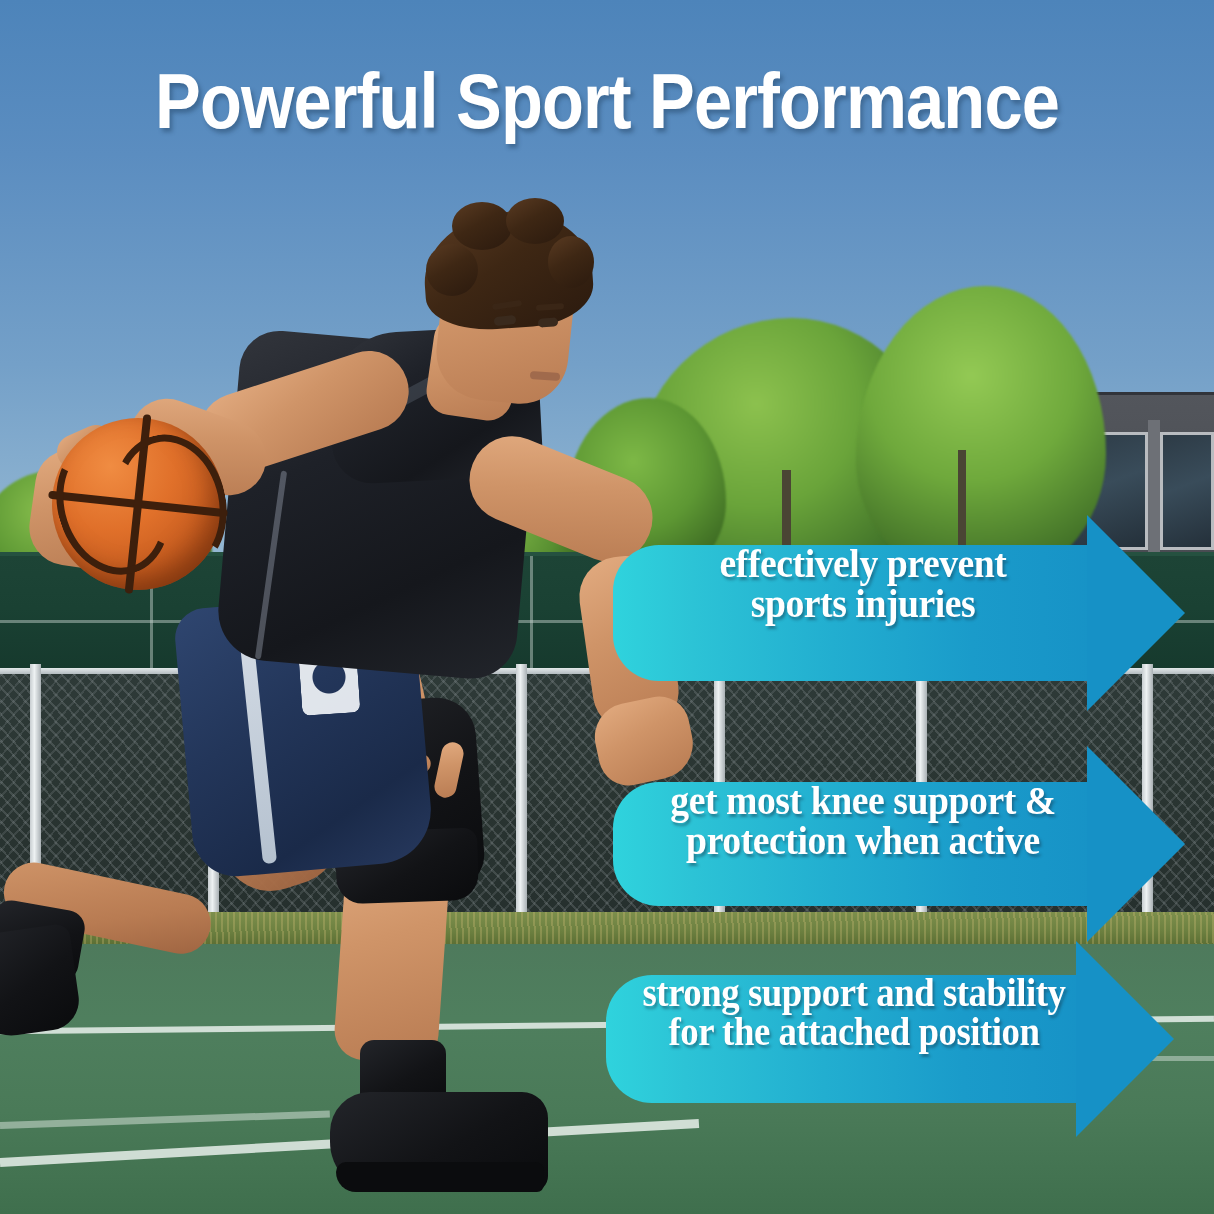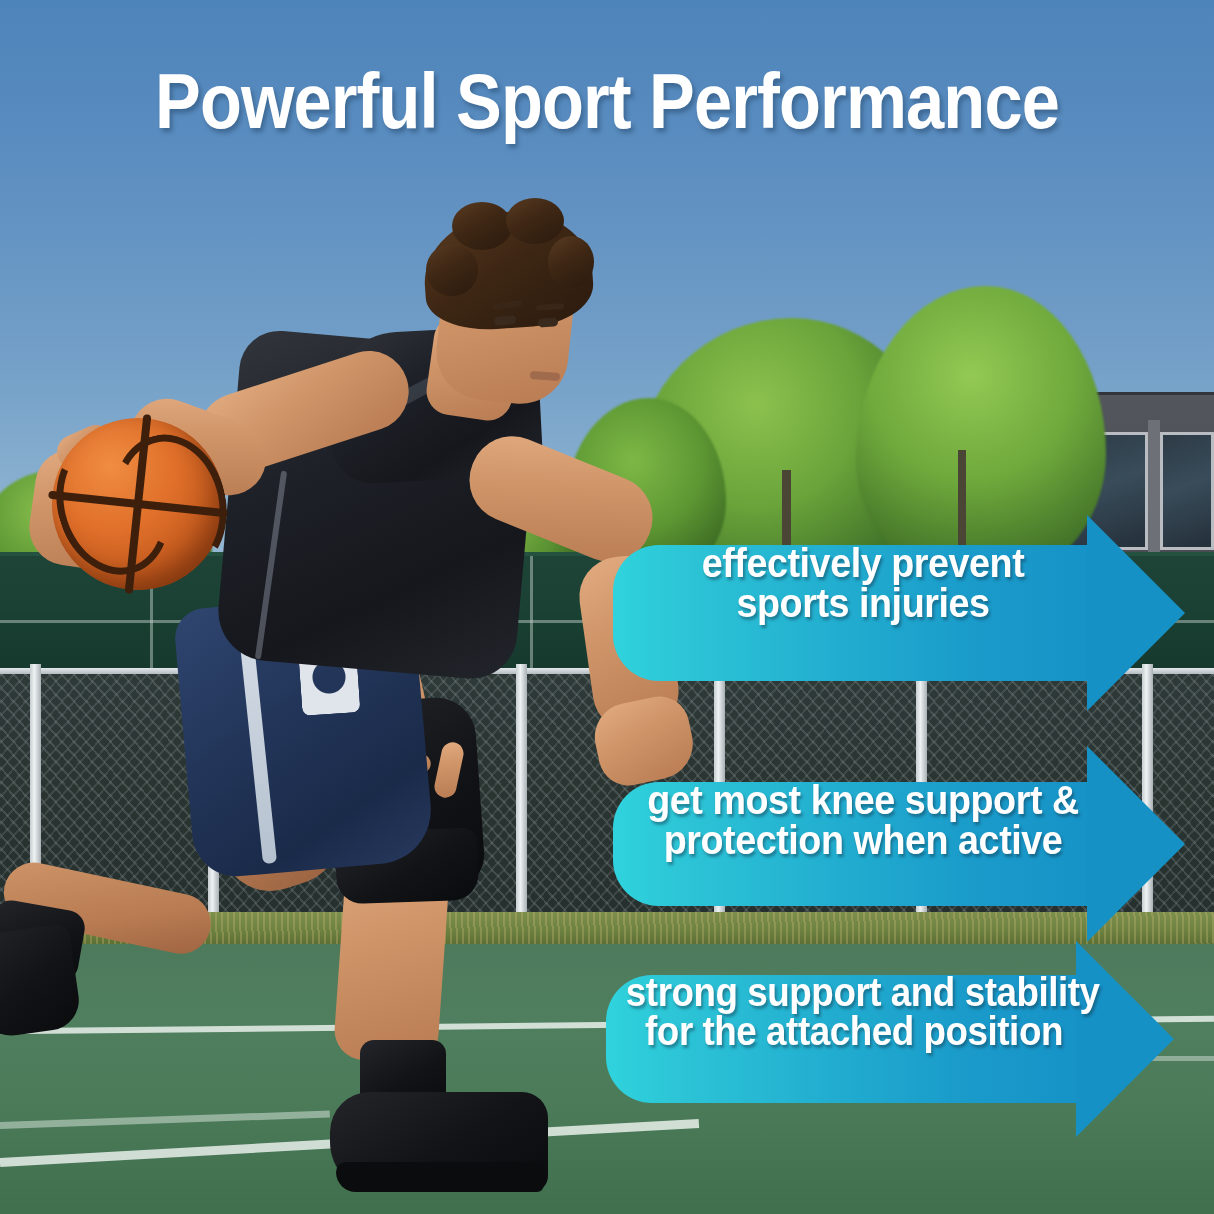--- a/index.html
+++ b/index.html
@@ -105,21 +105,21 @@
   .ball{
     position:absolute;left:52px;top:418px;width:172px;height:172px;border-radius:50%;
     background:radial-gradient(circle at 34% 28%, #f08c42 0%, #e0702a 38%, #c45a1e 70%, #9c4414 100%);
     box-shadow:inset -10px -12px 26px rgba(90,34,8,.55);
   }
   .ball-seam{position:absolute;background:#40210d;border-radius:50%;}
 
   
   .arrow{
     position:absolute;
-    display:flex;align-items:flex-start;
+    display:flex;align-items:flex-start;font-family:Liberation Serif, serif;
   }
   .arrow-body{
     position:relative;
     height:100%;
     background:linear-gradient(90deg,#2fd3dd 0%,#2cc3d6 16%,#22aed0 44%,#1a9bca 72%,#1691c6 100%);
     border-top-left-radius:46px;
     border-bottom-left-radius:46px;
   }
   .arrow-head{
     position:absolute;

